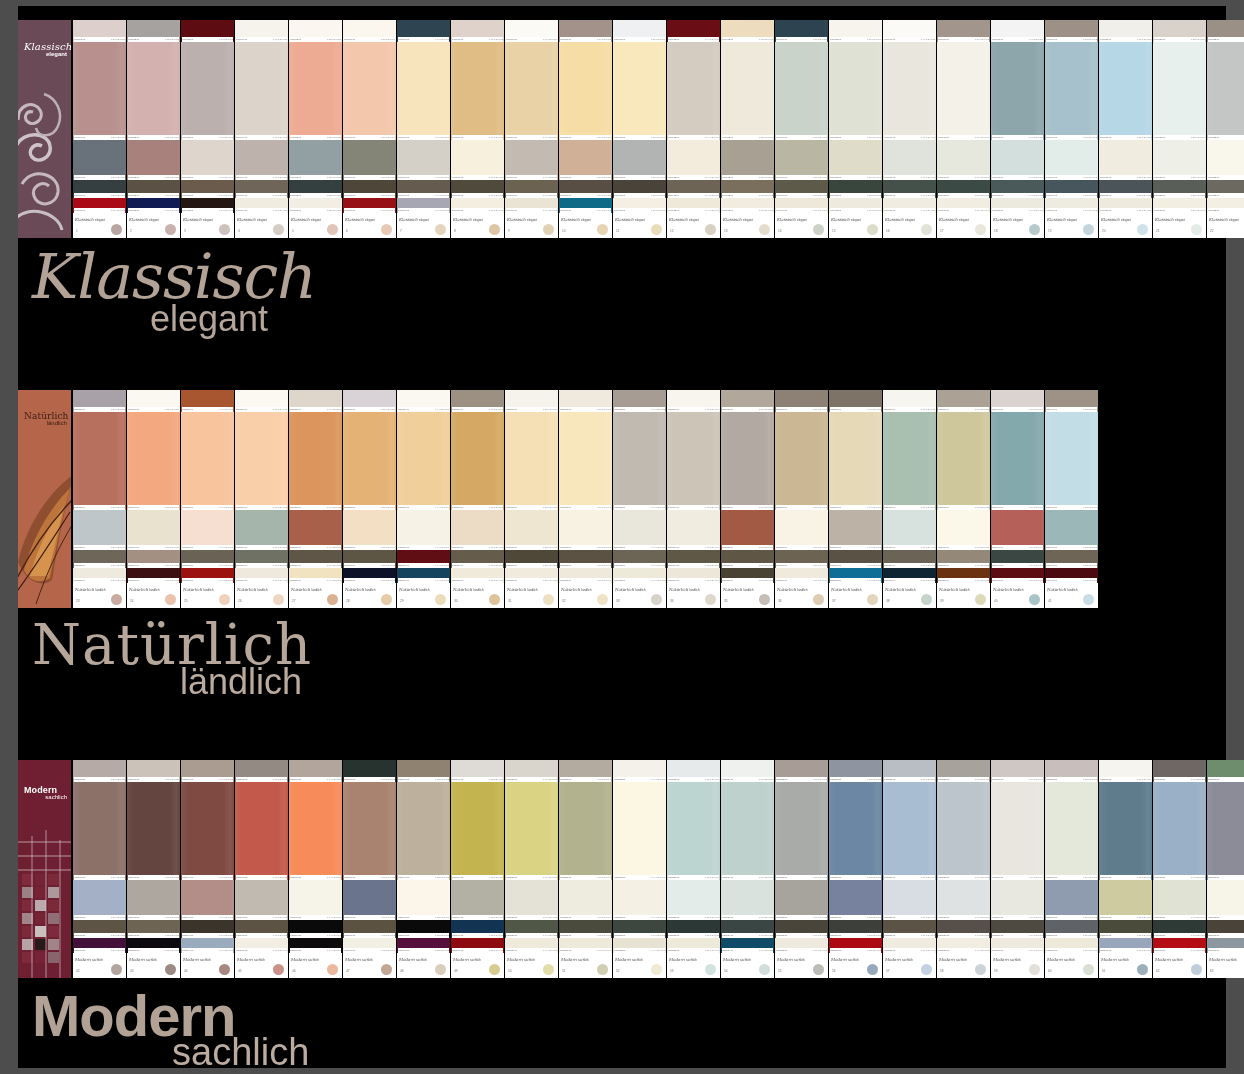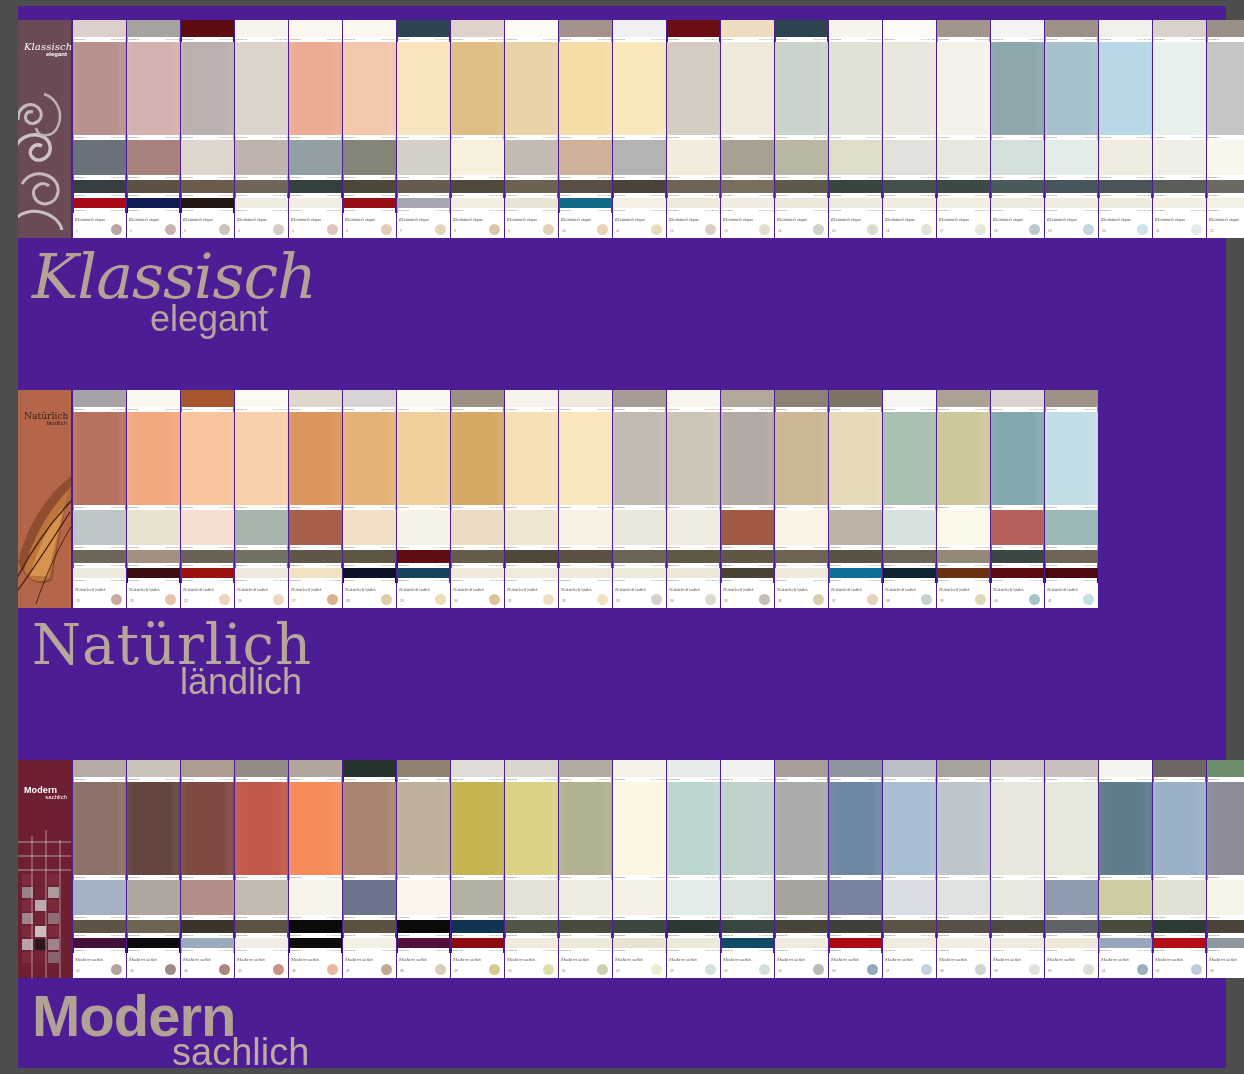--- a/index.html
+++ b/index.html
@@ -12,21 +12,21 @@
     background: #4d4d4d;
     font-family: "Liberation Sans", sans-serif;
   }
 
   #page {
     position: absolute;
     left: 18px;
     top: 6px;
     width: 1208px;
     height: 1062px;
-    background: #4c1d95;
+    background: #000000;
   }
 
   
   .collection {
     position: absolute;
     left: 0;
     width: 1208px;
   }
   .fan {
     position: absolute;

